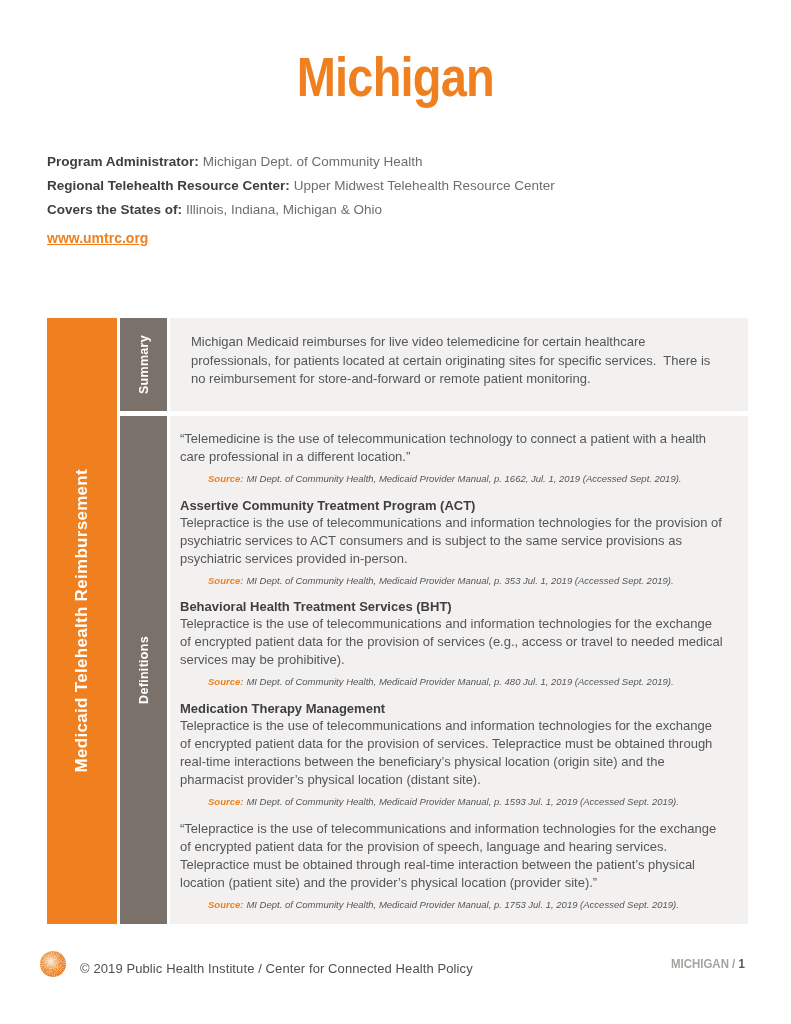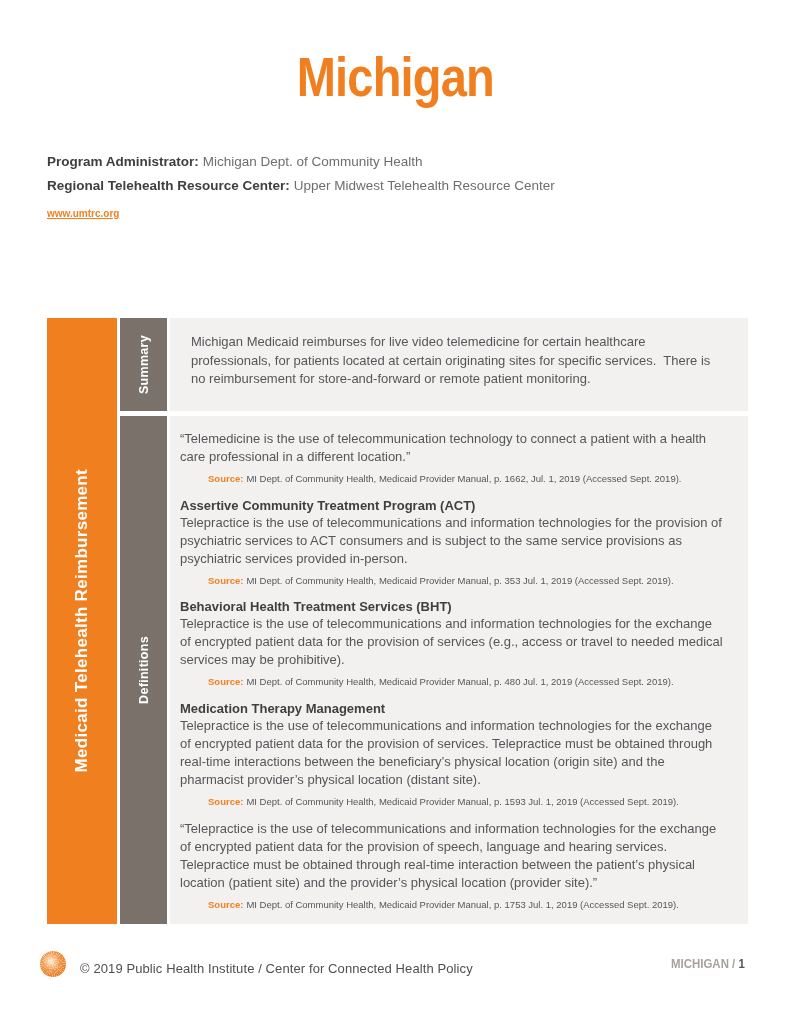--- a/index.html
+++ b/index.html
@@ -9,21 +9,21 @@
 
   
   .title-wrap { position:absolute; top:44px; left:0; width:100%; text-align:center; }
   .title-text { display:inline-block; font-size:56px; font-weight:700; color:#F0801F;
                 letter-spacing:-1px; transform:scaleX(0.84); transform-origin:center; }
 
   
   .hdr { position:absolute; left:47px; top:155px; width:620px; }
   .hdr-row { font-size:13.5px; line-height:14px; margin-bottom:10px; color:#6D6E71; }
   .hdr-label { font-weight:700; color:#3F3E40; margin-right:4px; }
-  .hdr-link { display:inline-block; margin-top:3px; font-size:10px; font-weight:700;
+  .hdr-link { display:inline-block; margin-top:3px; font-size:14px; font-weight:700;
               color:#F0801F; text-decoration:underline; cursor:pointer; }
 
   
   .panel { position:absolute; left:47px; top:318px; width:701px; height:606px; display:flex; }
   .orange-bar { width:70px; background:#F0801F; display:flex; align-items:center; justify-content:center; }
   .vtext { writing-mode:vertical-rl; transform:rotate(180deg); white-space:nowrap; }
   .orange-bar .vtext { color:#ffffff; font-weight:700; font-size:17px; letter-spacing:0.3px; }
 
   .tab-col { width:47px; margin-left:3px; display:flex; flex-direction:column; }
   .tab { background:#7A716A; display:flex; align-items:center; justify-content:center; }
@@ -34,21 +34,21 @@
   .content-col { flex:1; margin-left:3px; display:flex; flex-direction:column; }
   .content-block { background:#F2F1EF; }
   .summary-block { height:93px; padding:15px 24px 0 21px; }
   .summary-text { font-size:13px; line-height:18.5px; color:#55565A; white-space:pre-wrap; }
   .defs-block { flex:1; margin-top:5px; padding:14px 16px 0 10px; overflow:hidden; }
 
   .section { margin-top:13px; }
   .section:first-child { margin-top:0; }
   .sec-heading { font-size:13px; font-weight:700; color:#3F3E40; line-height:16px; }
   .sec-body { font-size:13px; line-height:18px; color:#55565A; max-width:545px; }
-  .sec-source { margin:7px 0 0 28px; font-size:9.5px; line-height:11.5px; color:#55565A; }
+  .sec-source { margin:7px 0 0 28px; font-size:9.5px; line-height:11.5px; font-style:italic; color:#55565A; }
   .source-label { color:#F0801F; font-weight:700; margin-right:3px; }
 
   
   .footer { position:absolute; left:0; top:945px; width:100%; height:45px; }
   .logo { position:absolute; left:40px; top:6px; width:26px; height:26px; border-radius:50%;
           background:
             repeating-conic-gradient(from 0deg, rgba(255,255,255,0.35) 0deg 3deg, rgba(255,255,255,0) 3deg 9deg),
             radial-gradient(circle at 42% 40%, #FDEBD3 0%, #F19A4F 40%, #E87A1E 75%, #DC6A12 100%); }
   .copyright { position:absolute; left:80px; top:16px; font-size:13px; color:#4F4F51; letter-spacing:0.1px; }
   .page-num { position:absolute; right:46px; top:11px; font-size:13px; font-weight:700;
@@ -64,20 +64,23 @@
   <div class="title-wrap">
     <span class="title-text">Michigan</span>
   </div>
 
   <div class="hdr">
     <div class="hdr-row">
       <span class="hdr-label">Program Administrator:</span><span class="hdr-value">Michigan Dept. of Community Health</span>
     </div>
     <div class="hdr-row">
       <span class="hdr-label">Regional Telehealth Resource Center:</span><span class="hdr-value">Upper Midwest Telehealth Resource Center</span>
+    </div>
+    <div class="hdr-row">
+      <span class="hdr-label">Covers the States of:</span><span class="hdr-value">Illinois, Indiana, Michigan &amp; Ohio</span>
     </div>
     <a class="hdr-link">www.umtrc.org</a>
   </div>
 
   <div class="panel">
 
     <div class="orange-bar">
       <span class="vtext">Medicaid Telehealth Reimbursement</span>
     </div>
 

